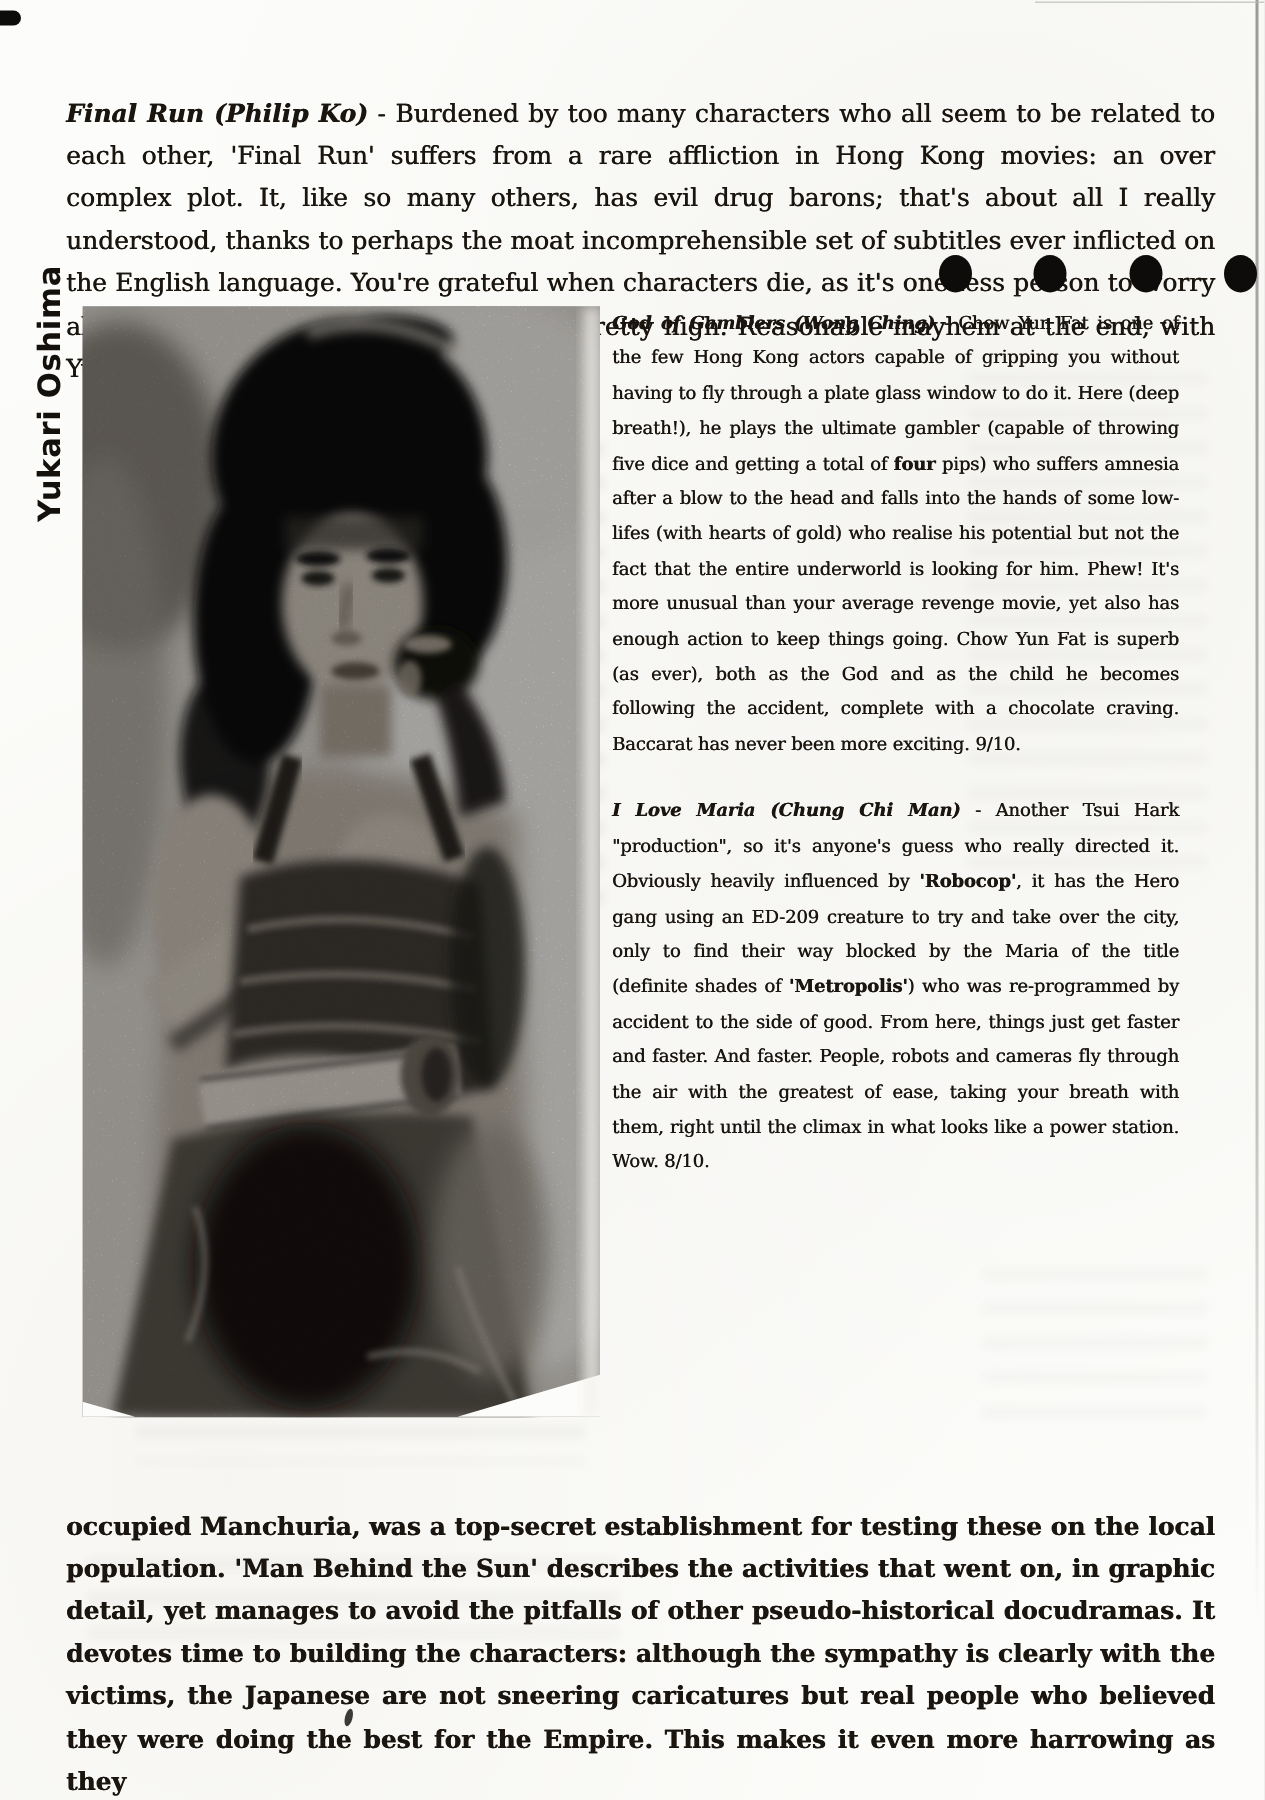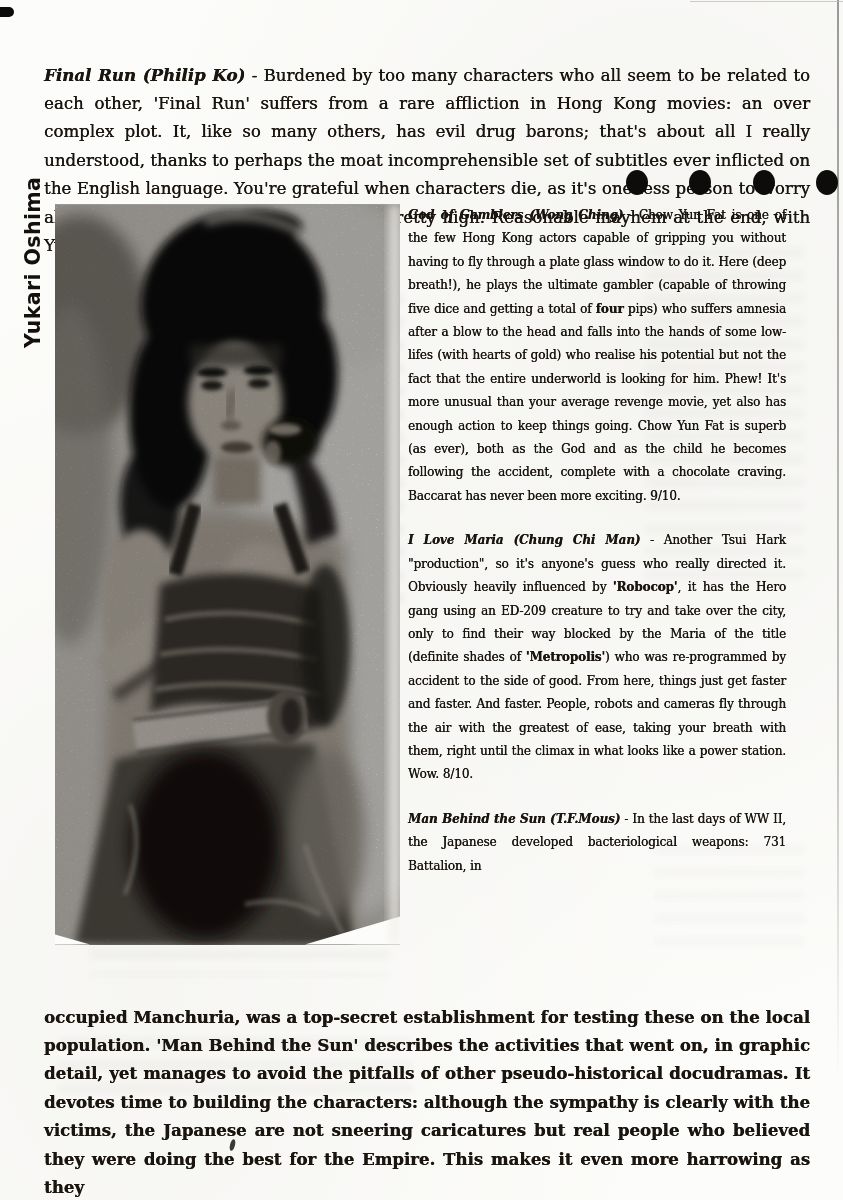--- a/index.html
+++ b/index.html
@@ -182,18 +182,17 @@
 
       <polygon points="250,740 345,712 345,740" fill="#fcfcfa"></polygon>
       <polygon points="0,740 0,730 35,740" fill="#fcfcfa"></polygon>
       <rect x="334" y="0" width="11" height="740" fill="#f2f0ec" opacity=".75" filter="url(#b4)"></rect>
     </svg>
   </div>
 
   <div class="col">
     <p><b class="rtitle">God of Gamblers (Wong Ching)</b><span> - Chow Yun Fat is one of the few Hong Kong actors capable of gripping you without having to fly through a plate glass window to do it. Here (deep breath!), he plays the ultimate gambler (capable of throwing five dice and getting a total of </span><b>four</b><span> pips) who suffers amnesia after a blow to the head and falls into the hands of some low-lifes (with hearts of gold) who realise his potential but not the fact that the entire underworld is looking for him. Phew! It's more unusual than your average revenge movie, yet also has enough action to keep things going. Chow Yun Fat is superb (as ever), both as the God and as the child he becomes following the accident, complete with a chocolate craving. Baccarat has never been more exciting. 9/10.</span></p>
     <p><b class="rtitle">I Love Maria (Chung Chi Man)</b><span> - Another Tsui Hark "production", so it's anyone's guess who really directed it. Obviously heavily influenced by </span><b>'Robocop'</b><span>, it has the Hero gang using an ED-209 creature to try and take over the city, only to find their way blocked by the Maria of the title (definite shades of </span><b>'Metropolis'</b><span>) who was re-programmed by accident to the side of good. From here, things just get faster and faster. And faster. People, robots and cameras fly through the air with the greatest of ease, taking your breath with them, right until the climax in what looks like a power station. Wow. 8/10.</span></p>
-    <p><b class="rtitle">Man Behind the Sun (T.F.Mous)</b><span> - In the last days of WW II, the Japanese developed bacteriological weapons: 731 Battalion, in</span></p>
   </div>
 
   <p class="para full para-bottom">occupied Manchuria, was a top-secret establishment for testing these on the local population. 'Man Behind the Sun' describes the activities that went on, in graphic detail, yet manages to avoid the pitfalls of other pseudo-historical docudramas. It devotes time to building the characters: although the sympathy is clearly with the victims, the Japanese are not sneering caricatures but real people who believed they were doing the best for the Empire. This makes it even more harrowing as they</p>
 
 </div>
 
 </body></html>

